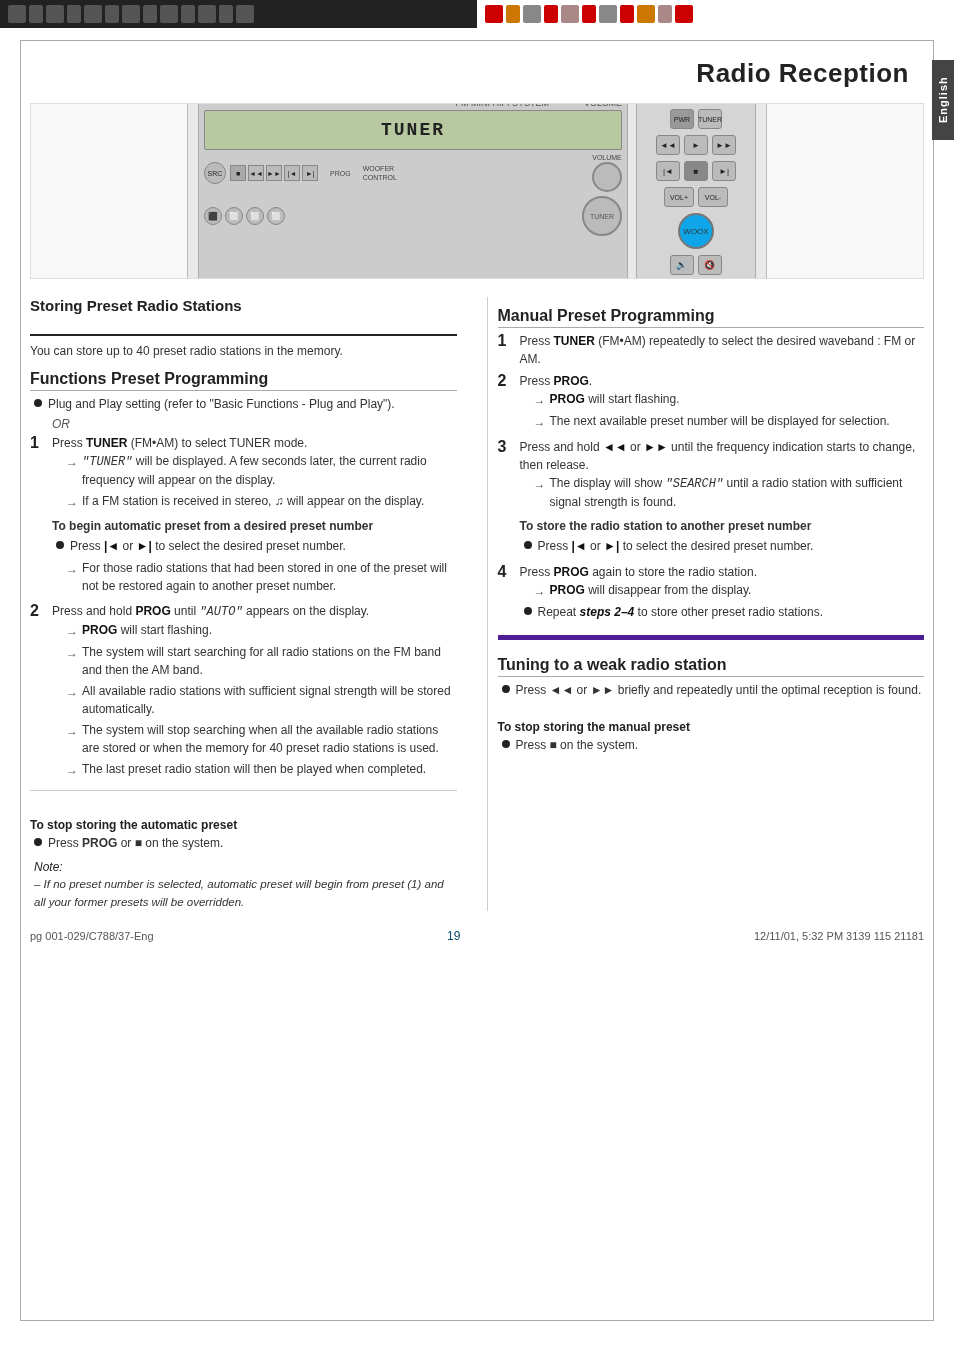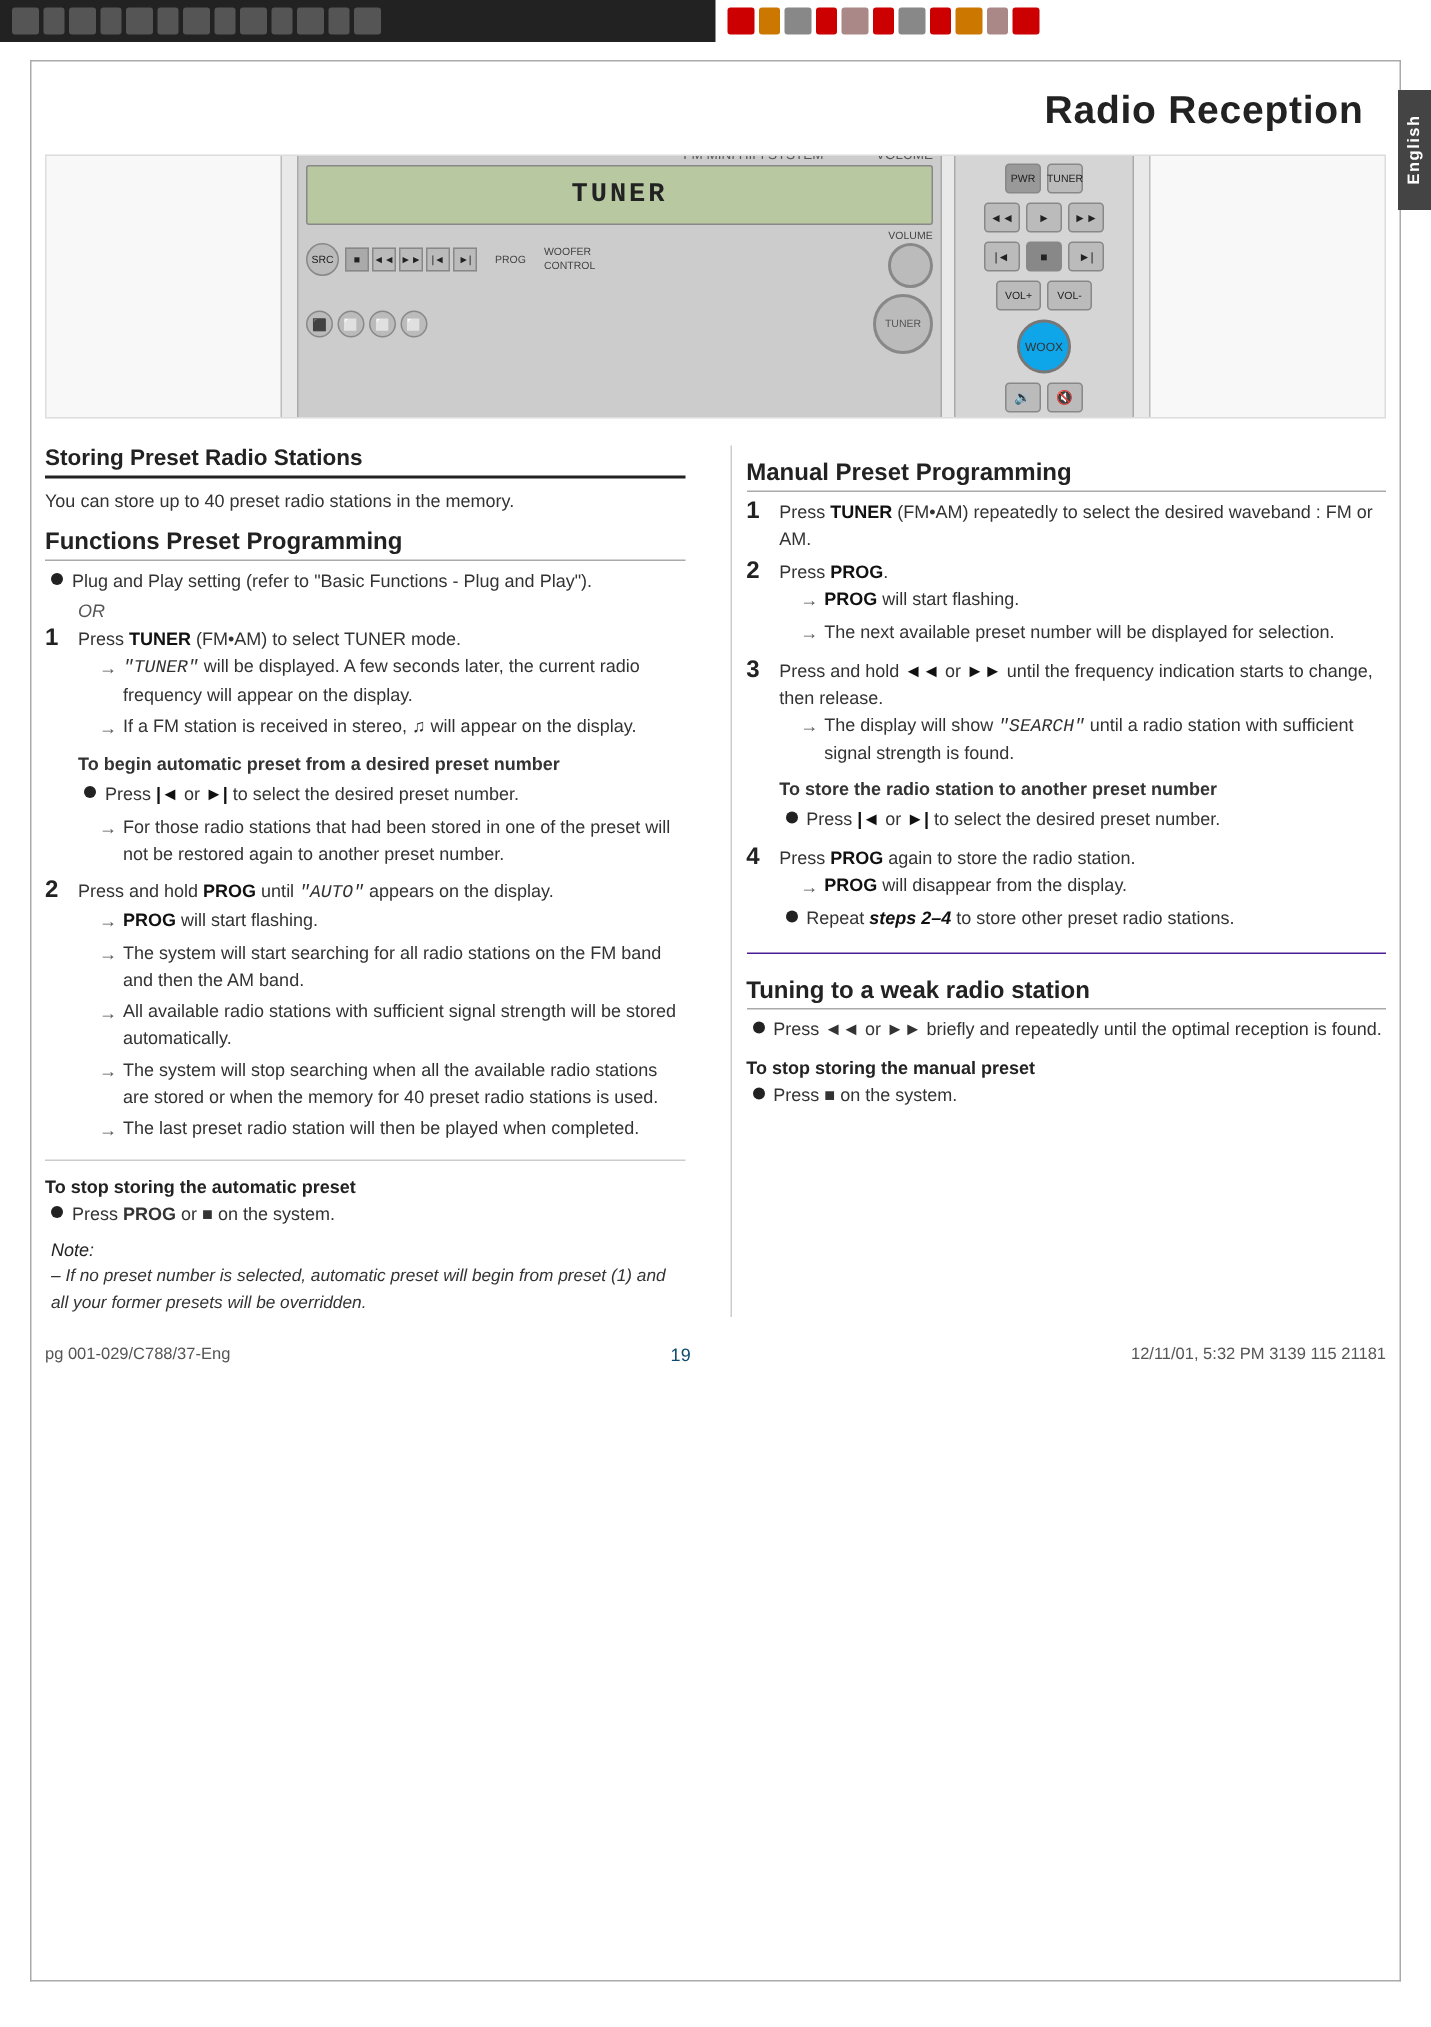--- a/index.html
+++ b/index.html
@@ -157,21 +157,21 @@
       padding-left: 10px;
       border-left: 1px solid #ccc;
     }
 
     .section-title {
       font-size: 15px;
       font-weight: bold;
       color: #222;
       margin-bottom: 6px;
       border-bottom: 2px solid #222;
-      padding-bottom: 3px;
+      padding-bottom: 20px;
     }
 
     .intro-text {
       font-size: 12px;
       color: #333;
       margin-bottom: 10px;
       line-height: 1.5;
     }
 
     .subsection-title {
@@ -247,21 +247,21 @@
     .arrow-text {
       font-size: 12px;
       line-height: 1.5;
       color: #333;
     }
 
     .bold-label {
       font-weight: bold;
       font-size: 12px;
       display: block;
-      margin-top: 4px;
+      margin-top: 21px;
       margin-bottom: 2px;
     }
 
     .note-block {
       font-size: 11.5px;
       color: #333;
       font-style: italic;
       margin-top: 6px;
       padding-left: 4px;
       line-height: 1.5;
@@ -670,21 +670,21 @@
             <span class="arrow-sym">→</span>
             <span class="arrow-text"><b>PROG</b> will disappear from the display.</span>
           </div>
           <div class="bullet-item">
             <div class="bullet-dot"></div>
             <div class="bullet-text">Repeat <b><i>steps 2–4</i></b> to store other preset radio stations.</div>
           </div>
         </div>
       </div>
 
-      <div style="border-top:1px solid #4c1d95; margin-top:10px; padding-top:6px;">
+      <div style="border-top:5px solid #4c1d95; margin-top:10px; padding-top:6px;">
         <div class="subsection-title">Tuning to a weak radio station</div>
         <div class="bullet-item">
           <div class="bullet-dot"></div>
           <div class="bullet-text">Press <b>◄◄</b> or <b>►►</b> briefly and repeatedly until the optimal reception is found.</div>
         </div>
       </div>
 
       <div style="margin-top:10px;">
         <span class="bold-label">To stop storing the manual preset</span>
         <div class="bullet-item">

